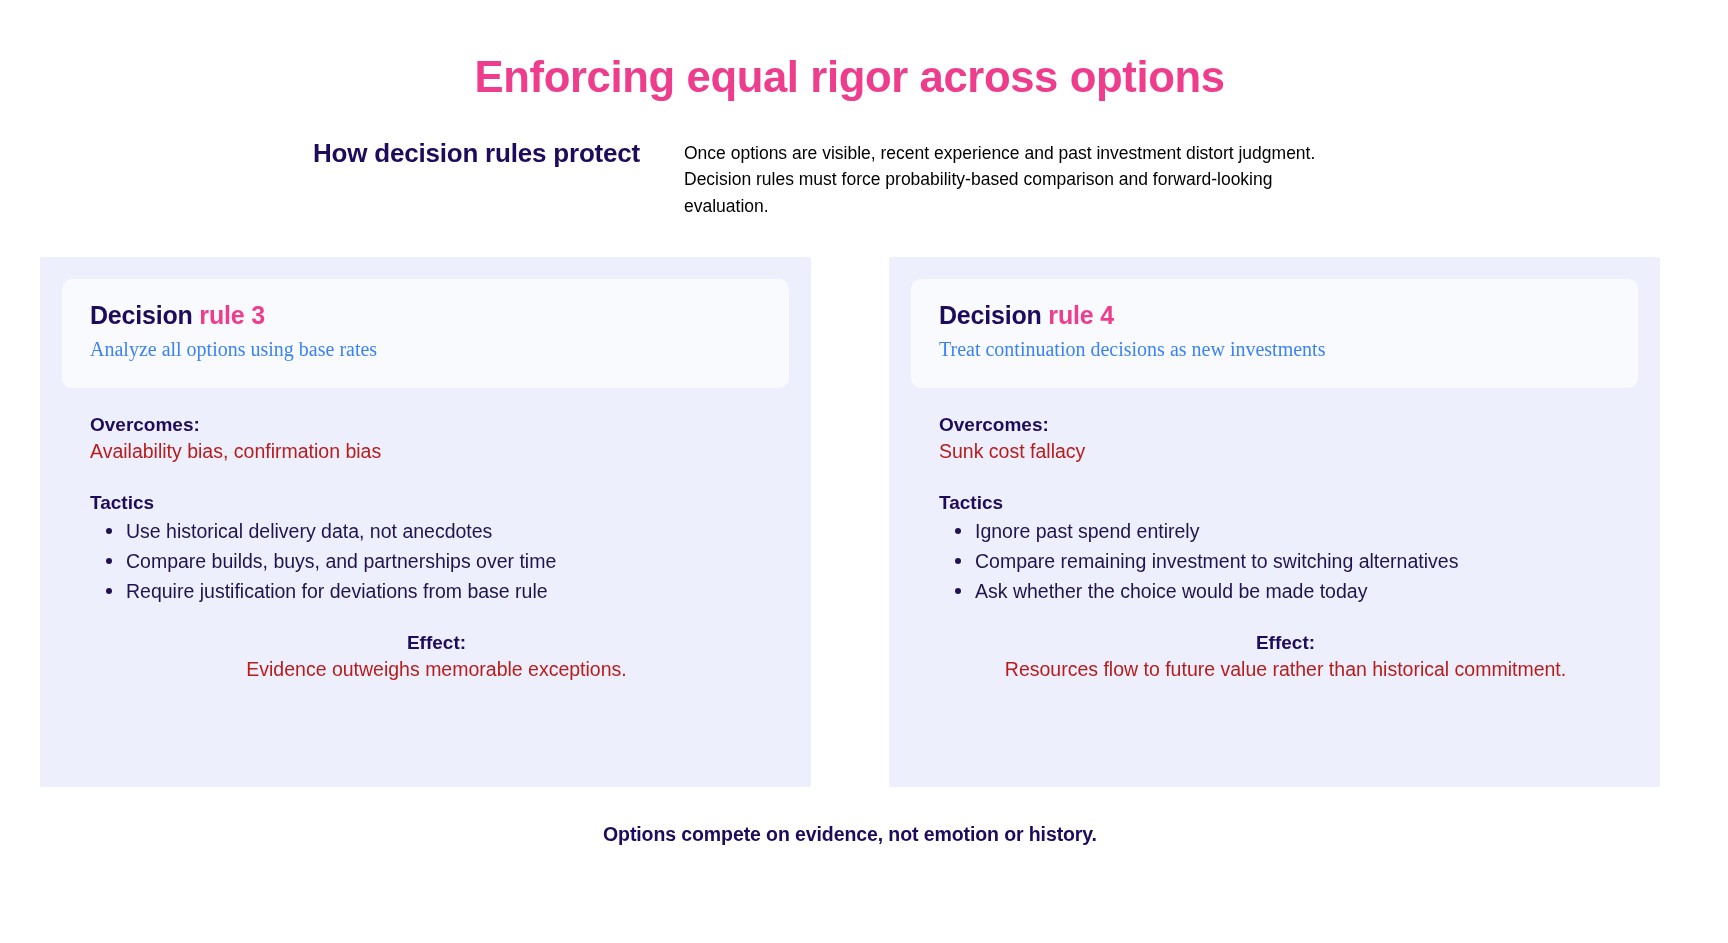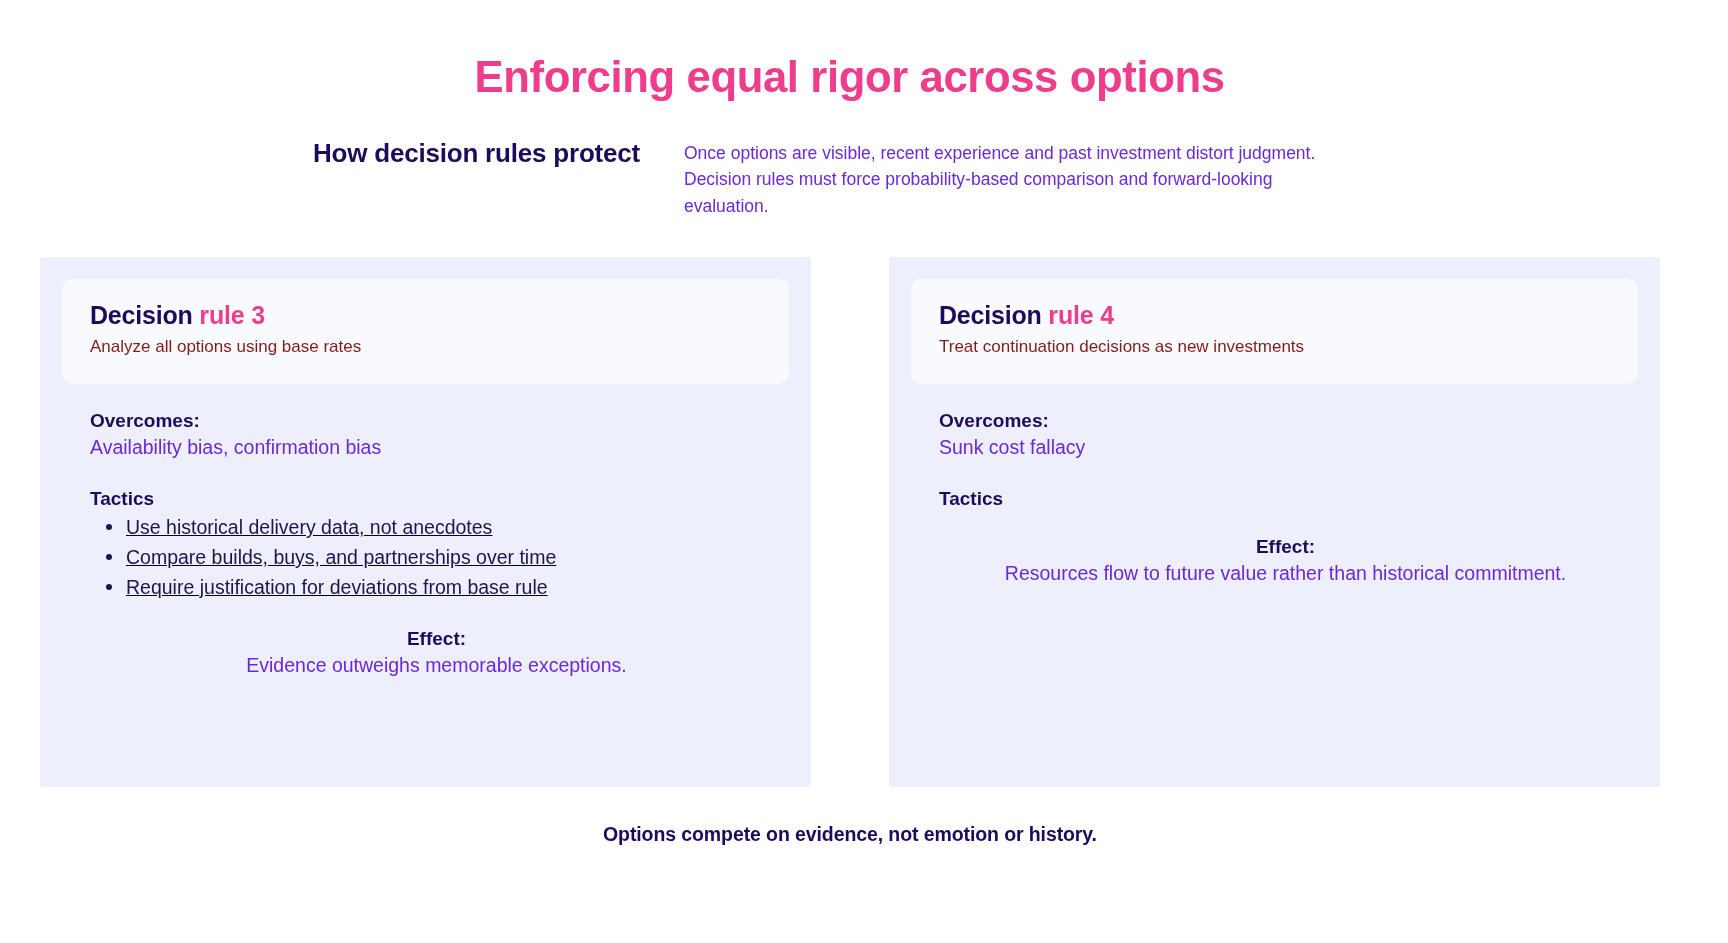--- a/index.html
+++ b/index.html
@@ -65,21 +65,21 @@
   .intro-right {
     flex: 1;
     padding-left: 4px;
     padding-top: 4px;
     max-width: 640px;
   }
   .intro-body {
     margin: 0;
     font-size: 17.5px;
     line-height: 1.52;
-    color: #6d28d9;
+    color: #000000;
   }
 
   
   .cards {
     display: flex;
     gap: 78px;
     margin-top: 38px;
     padding-left: 40px;
     padding-right: 40px;
     align-items: stretch;
@@ -103,51 +103,51 @@
     font-size: 25px;
     font-weight: 700;
     color: #1E0B5B;
     letter-spacing: -0.2px;
   }
   .card-title .accent {
     color: #EE3D8C;
   }
   .card-subtitle {
     margin: 6px 0 0 0;
-    font-size: 17px;
-    color: #7f1d1d;
+    font-size: 20px;
+    color: #3b82f6;
     line-height: 1.3;
+    font-family: Liberation Serif, serif;
   }
   .card-body {
     padding: 0 6px 0 28px;
   }
   .section {
     margin-bottom: 26px;
   }
   .section:last-child {
     margin-bottom: 0;
     text-align: center;
   }
   .section-label {
     margin: 0 0 2px 0;
     font-size: 19px;
     font-weight: 700;
     color: #1E0B5B;
   }
   .section-text {
     margin: 0;
     font-size: 19.5px;
-    color: #6d28d9;
+    color: #b91c1c;
     line-height: 1.42;
   }
   ul.tactics {
     margin: 2px 0 0 0;
     padding-left: 34px;
     list-style: none;
-    text-decoration: underline;
   }
   ul.tactics li {
     position: relative;
     font-size: 19.5px;
     color: #21134F;
     line-height: 1.54;
     padding-left: 2px;
   }
   ul.tactics li::before {
     content: "";
@@ -232,20 +232,25 @@
         </div>
         <p class="card-subtitle">Treat continuation decisions as new investments</p>
       </div>
       <div class="card-body">
         <div class="section">
           <p class="section-label">Overcomes:</p>
           <p class="section-text">Sunk cost fallacy</p>
         </div>
         <div class="section">
           <p class="section-label">Tactics</p>
+          <ul class="tactics">
+            <li>Ignore past spend entirely</li>
+            <li>Compare remaining investment to switching alternatives</li>
+            <li>Ask whether the choice would be made today</li>
+          </ul>
         </div>
         <div class="section">
           <p class="section-label">Effect:</p>
           <p class="section-text">Resources flow to future value rather than historical commitment.</p>
         </div>
       </div>
     </div>
 
   </div>
 

